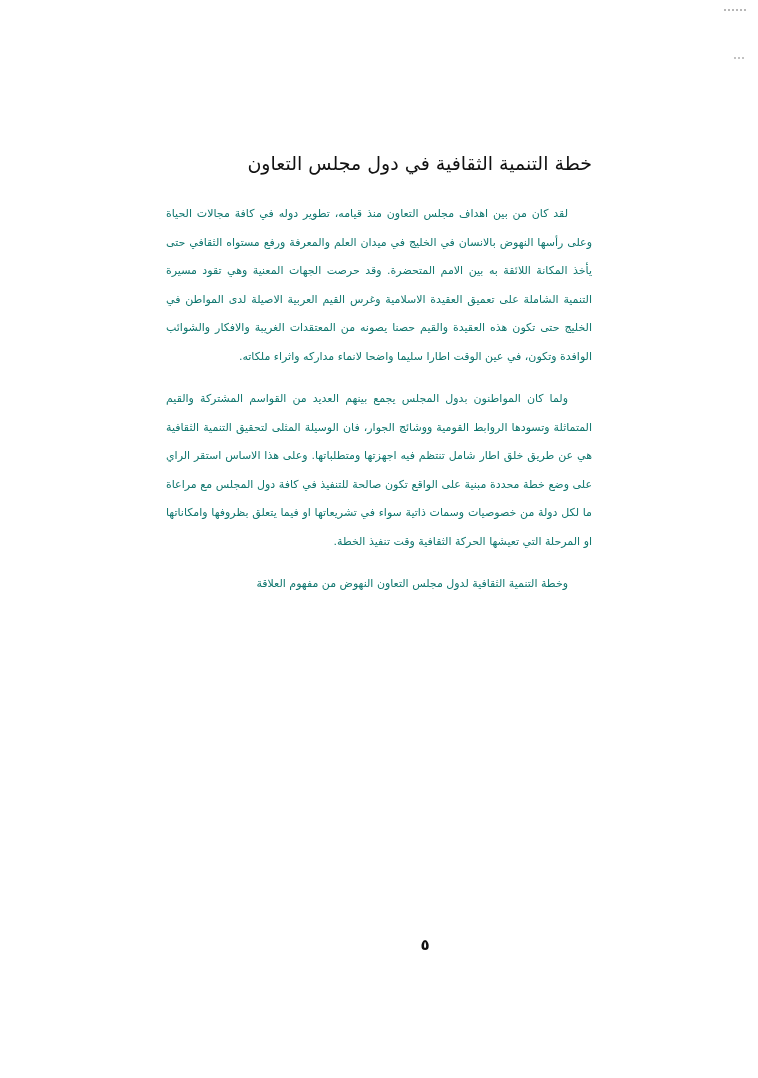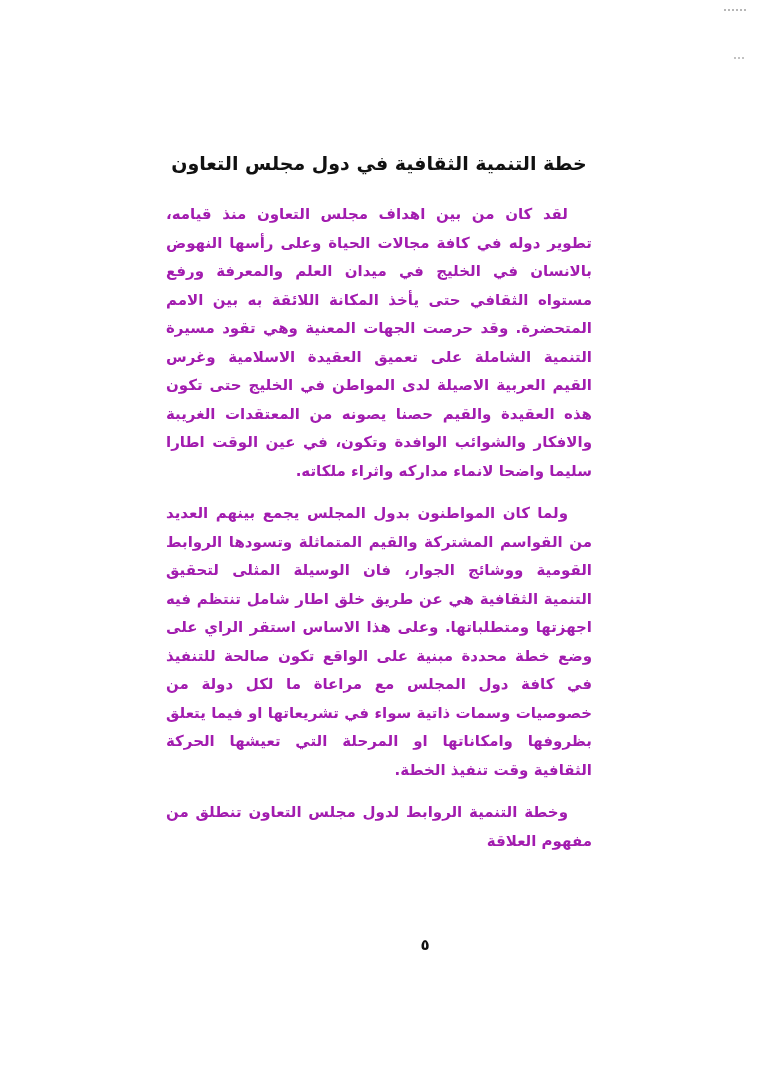--- a/index.html
+++ b/index.html
@@ -41,34 +41,32 @@
     position: absolute;
     top: 152px;
     right: 166px;
     width: 426px;
     direction: rtl;
   }
 
   .doc-title {
     margin: 0 0 26px 0;
     font-size: 19px;
-    font-weight: bold;
-    text-align: center;
+    font-weight: normal;
     letter-spacing: 0.2px;
     color: #111111;
   }
 
   .para {
     margin: 0 0 14px 0;
-    font-size: 15px;
+    font-size: 11px;
     line-height: 28.5px;
     text-align: justify;
     text-indent: 24px;
-    color: #a21caf;
-    font-weight: bold;
+    color: #0f766e;
   }
   .para.last {
     margin-bottom: 0;
   }
 
   .page-number {
     position: absolute;
     top: 936px;
     left: 410px;
     width: 30px;
@@ -88,18 +86,18 @@
   <div class="scan-mark-2"></div>
 
   <div class="content">
     <h1 class="doc-title">خطة التنمية الثقافية في دول مجلس التعاون</h1>
 
     <p class="para">لقد كان من بين اهداف مجلس التعاون منذ قيامه، تطوير دوله في كافة مجالات الحياة وعلى رأسها النهوض بالانسان في الخليج في ميدان العلم والمعرفة ورفع مستواه الثقافي حتى يأخذ المكانة اللائقة به بين الامم المتحضرة. وقد حرصت الجهات المعنية وهي تقود مسيرة التنمية الشاملة على تعميق العقيدة الاسلامية وغرس القيم العربية الاصيلة لدى المواطن في الخليج حتى تكون هذه العقيدة والقيم حصنا يصونه من المعتقدات الغريبة والافكار والشوائب الوافدة وتكون، في عين الوقت اطارا سليما واضحا لانماء مداركه واثراء ملكاته.</p>
 
 
     <p class="para">ولما كان المواطنون بدول المجلس يجمع بينهم العديد من القواسم المشتركة والقيم المتماثلة وتسودها الروابط القومية ووشائج الجوار، فان الوسيلة المثلى لتحقيق التنمية الثقافية هي عن طريق خلق اطار شامل تنتظم فيه اجهزتها ومتطلباتها. وعلى هذا الاساس استقر الراي على وضع خطة محددة مبنية على الواقع تكون صالحة للتنفيذ في كافة دول المجلس مع مراعاة ما لكل دولة من خصوصيات وسمات ذاتية سواء في تشريعاتها او فيما يتعلق بظروفها وامكاناتها او المرحلة التي تعيشها الحركة الثقافية وقت تنفيذ الخطة.</p>
 
-    <p class="para last">وخطة التنمية الروابط لدول مجلس التعاون تنطلق من مفهوم العلاقة</p>
+    <p class="para last">وخطة التنمية الثقافية لدول مجلس التعاون النهوض من مفهوم العلاقة</p>
   </div>
 
   <div class="page-number">٥</div>
 
 </div>
 
 </body></html>

